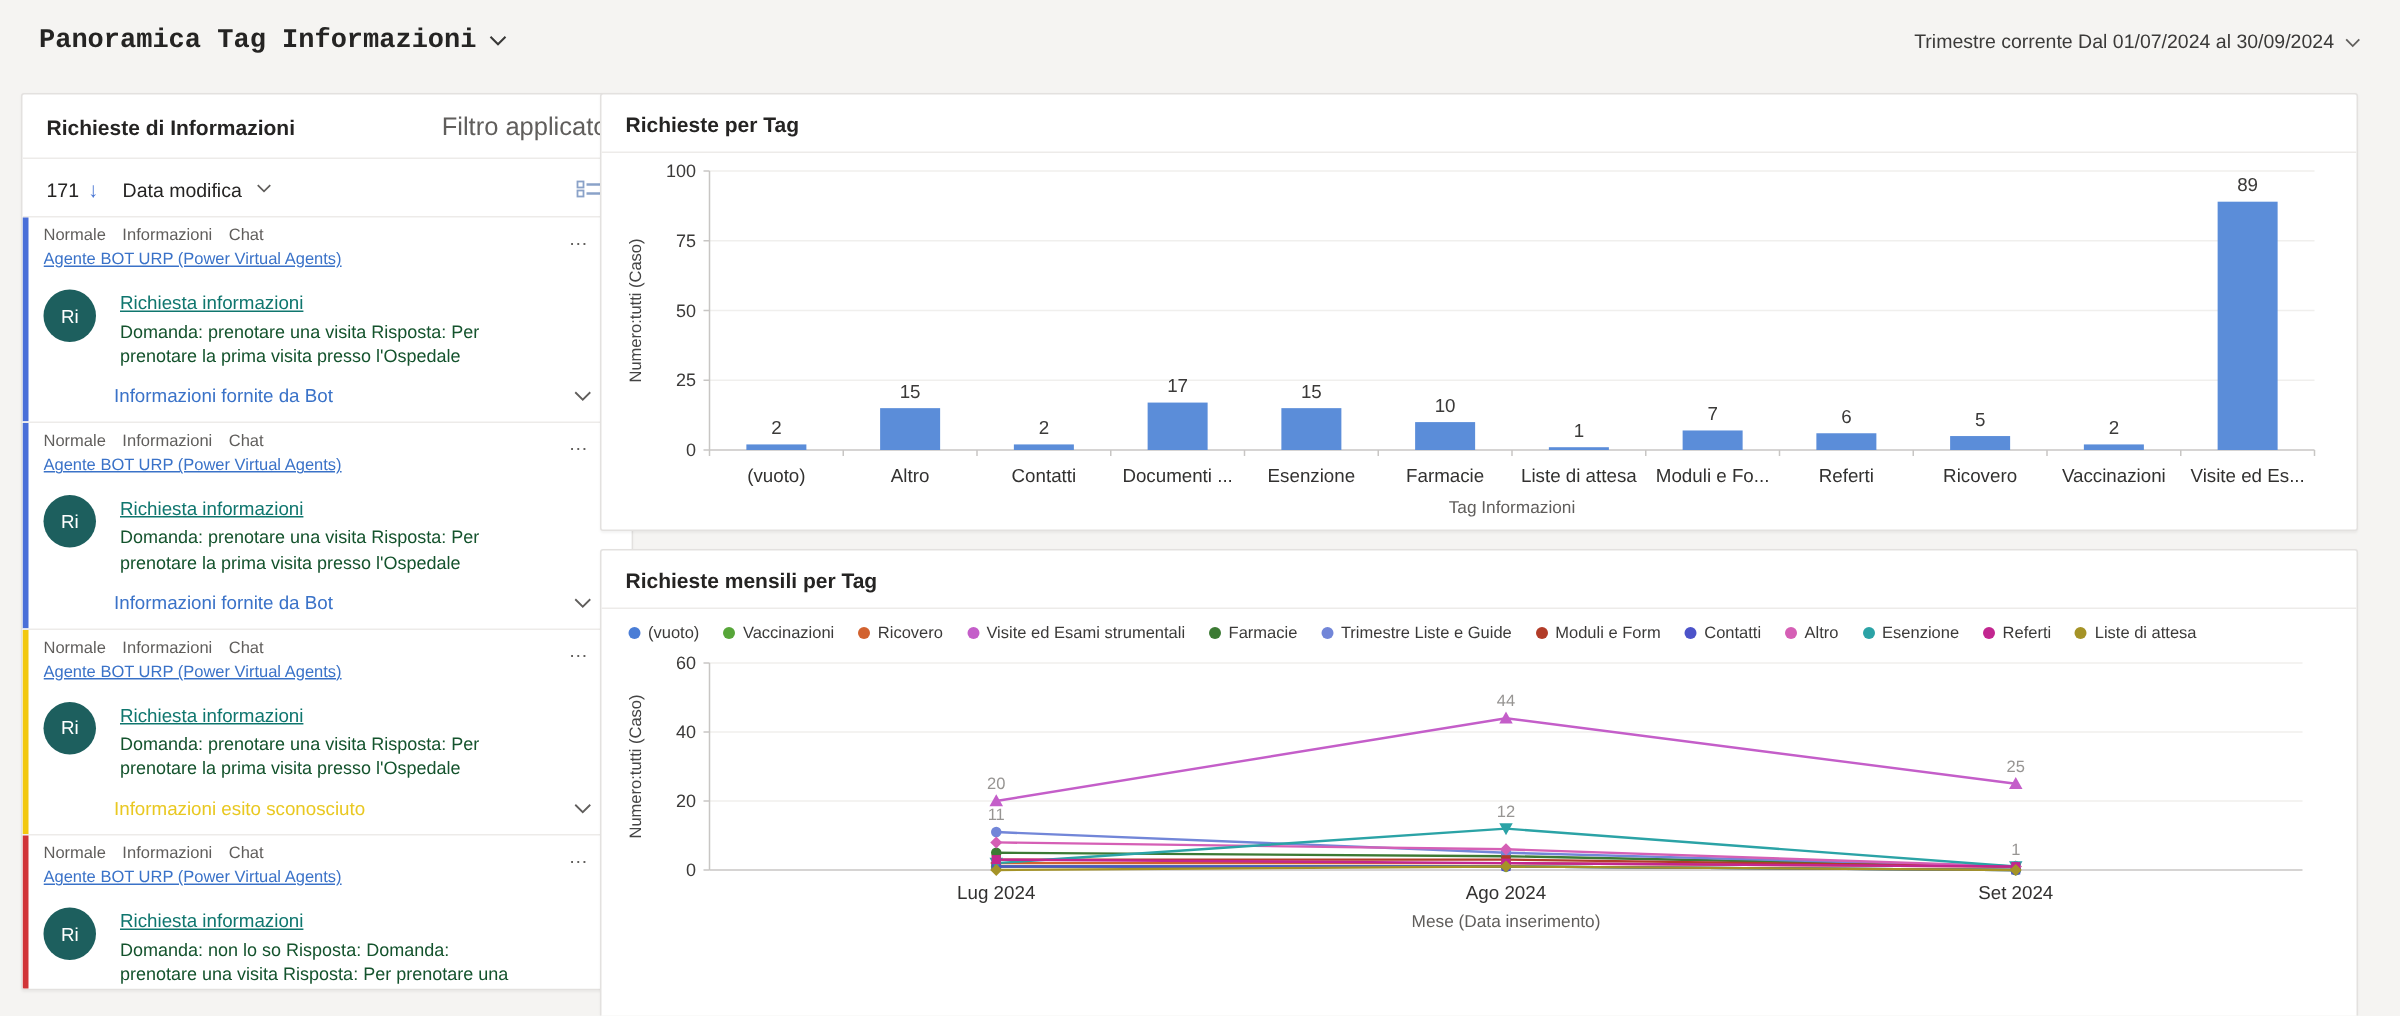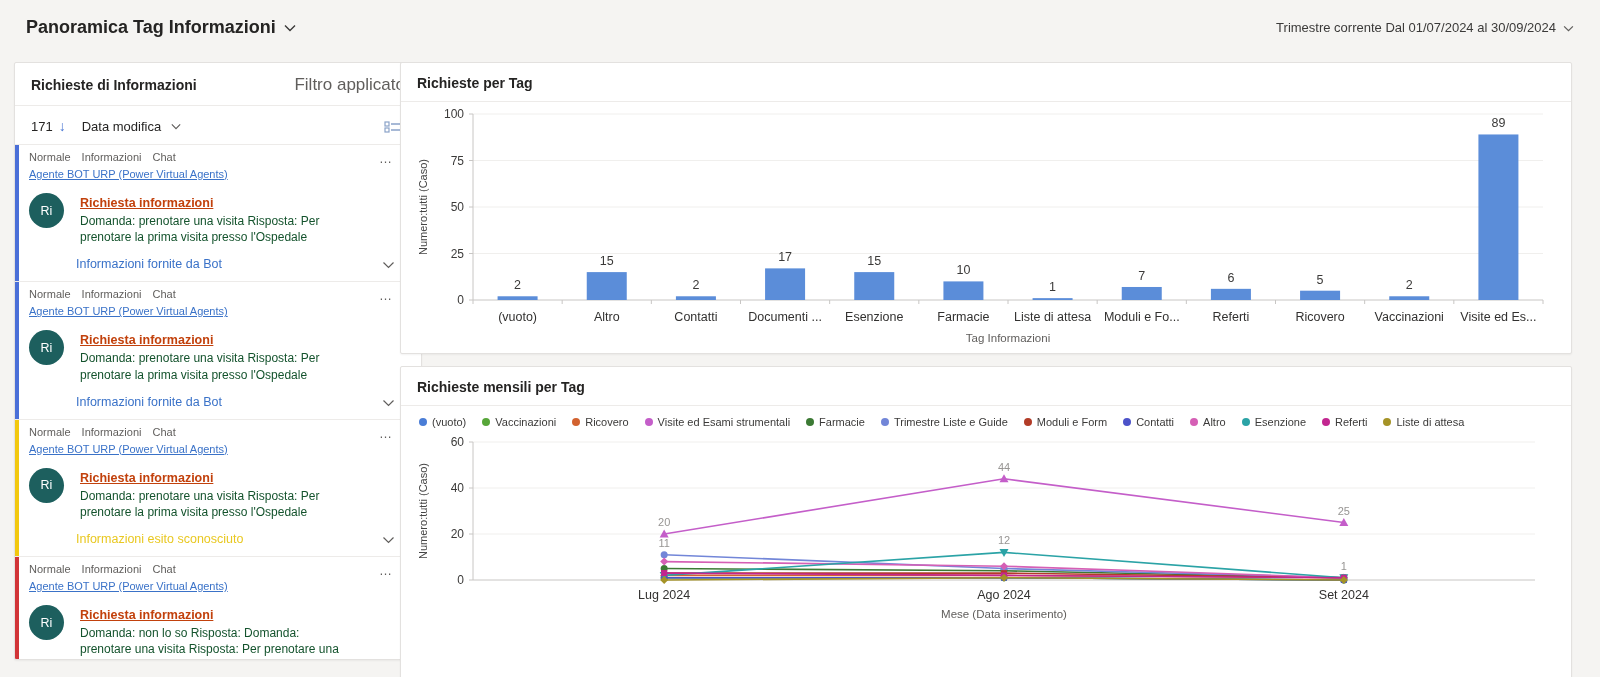--- a/index.html
+++ b/index.html
@@ -6,21 +6,21 @@
   html,body { width:1600px; height:677px; }
   body {
     font-family:"Liberation Sans","DejaVu Sans",sans-serif;
     background:#f5f4f2; color:#252423; overflow:hidden; position:relative;
   }
   .chev svg { display:inline-block; vertical-align:middle; }
 
   
   .page-header { position:absolute; left:0; top:0; width:1600px; height:54px;
     display:flex; align-items:center; justify-content:space-between; padding:0 26px; }
-  .page-title-wrap { display:flex; align-items:center; gap:8px; cursor:pointer; }
+  .page-title-wrap { display:flex; align-items:center; gap:8px; cursor:pointer;font-family:Liberation Mono, monospace; }
   .page-title { font-size:18px; font-weight:700; color:#252423; }
   .date-filter { display:flex; align-items:center; gap:7px; font-size:13px; color:#3b3a39; cursor:pointer; }
 
   
   .panel { position:absolute; background:#fff; border:1px solid #e3e1df; border-radius:2px;
     box-shadow:0 1px 2px rgba(0,0,0,0.05); }
   .panel-title-row { display:flex; align-items:center; justify-content:space-between;
     padding:12px 16px 10px 16px; border-bottom:1px solid #edebe9; }
   .panel-title { font-size:14px; font-weight:700; color:#252423; }
 
@@ -40,21 +40,21 @@
   .card-main { flex:1; padding:6px 26px 8px 10px; min-width:0; }
   .card-row1 { display:flex; align-items:flex-start; justify-content:space-between; }
   .card-tags { display:flex; gap:11px; font-size:11px; color:#605e5c; }
   .card-ellipsis { color:#605e5c; font-size:13px; letter-spacing:1px; padding:0 2px; cursor:pointer; }
   .card-link { display:inline-block; font-size:11px; color:#3a72c8; text-decoration:underline; margin-top:1px;
     white-space:nowrap; overflow:hidden; text-overflow:ellipsis; max-width:300px; }
   .card-body-row { display:flex; gap:16px; margin-top:9px; }
   .avatar { width:35px; height:35px; border-radius:50%; background:#1d5f5e; color:#fff;
     font-size:12.5px; display:flex; align-items:center; justify-content:center; flex:0 0 35px; }
   .card-content { min-width:0; }
-  .card-title { font-size:12.5px; color:#c2410c; text-decoration:underline; font-weight:700; }
+  .card-title { font-size:12.5px; color:#0f766e; text-decoration:underline; font-weight:400; }
   .card-desc { font-size:12px; color:#14532d; line-height:1.35; margin-top:2px; max-width:268px; }
   .card-status-row { display:flex; align-items:center; justify-content:space-between; margin-top:10px; padding-left:47px; }
   .card-status { font-size:12.5px; }
   .list-scrollbar { position:absolute; right:3px; top:88px; width:7px; height:142px; border-radius:4px;
     background:#6b6967; cursor:grab; }
 
   
   #bar-panel  { left:400px; top:62px;  width:1172px; height:292px; }
   #line-panel { left:400px; top:366px; width:1172px; height:336px; }
   .chart-wrap { padding:2px 14px 0 14px; }

